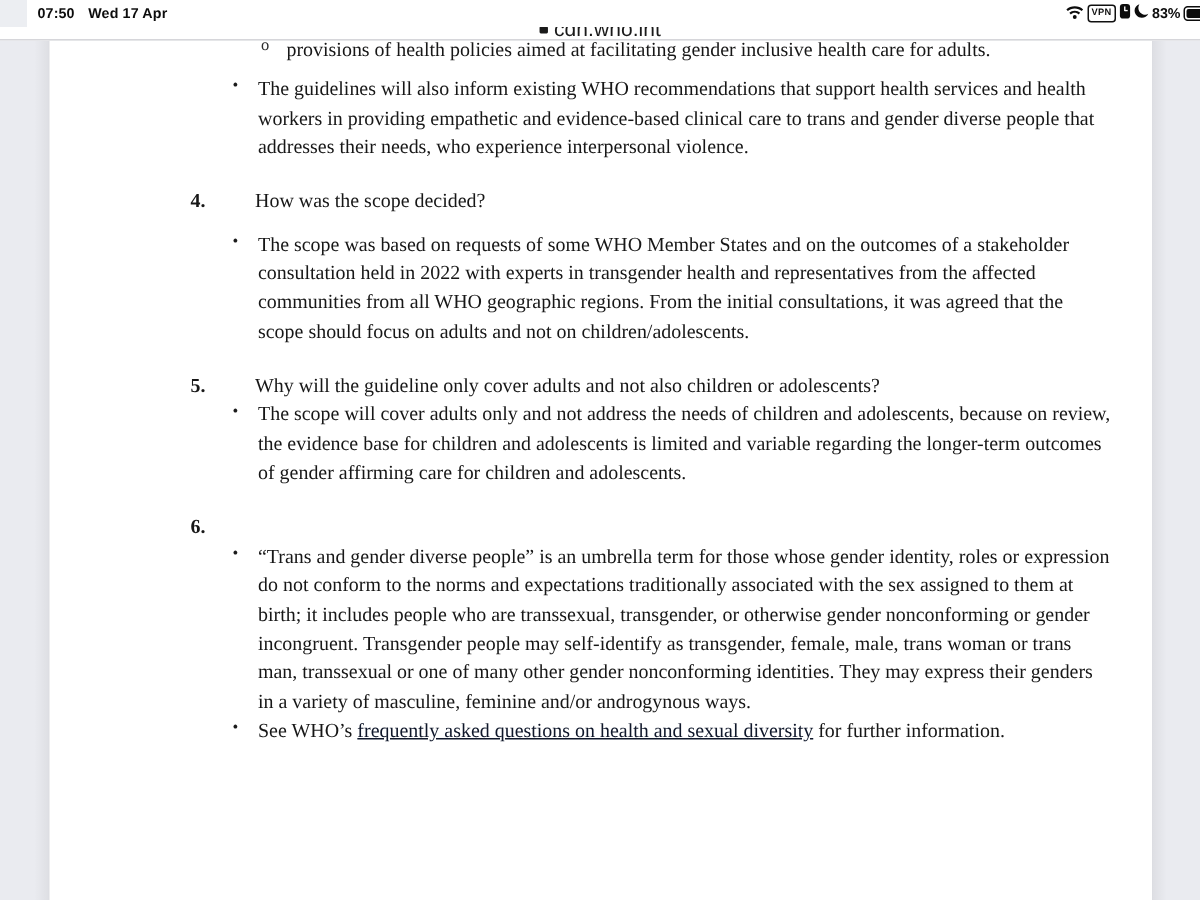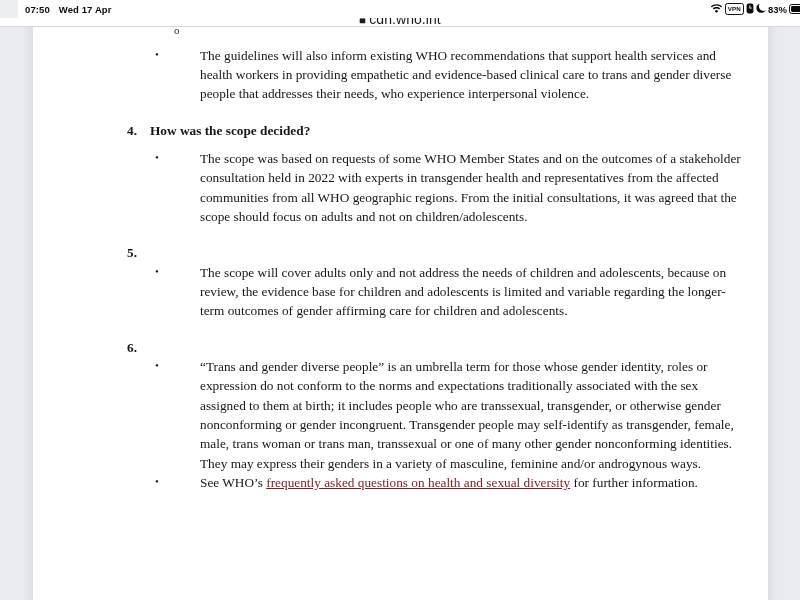--- a/index.html
+++ b/index.html
@@ -168,41 +168,42 @@
   }
   .sub-row .txt { flex: 1 1 auto; }
 
   .bullet-row .marker {
     width: 17px;
     margin-left: 83px;
     font-size: 11px;
     line-height: 1.5;
     color: #1b1b1b;
   }
-  .bullet-row .txt { flex: 1 1 auto; margin-left: 28px; }
+  .bullet-row .txt { flex: 1 1 auto; }
 
   .num-row {
     margin-top: 17px;
   }
   .num-row .marker {
     width: 23px;
     margin-left: 55px;
     font-weight: bold;
     font-size: 13.3px;
   }
   .num-row .txt {
     flex: 1 1 auto;
-    font-weight: bold;
+    font-weight: normal;
+    margin-left: 20px;
   }
 
   .gap-sm { height: 9px; }
   .gap-xs { height: 3px; }
 
   .doclink {
-    color: #7f1d1d;
+    color: #0f172a;
     text-decoration: underline;
   }
 
   
   .edge-l, .edge-r {
     position: absolute;
     top: 0;
     width: 10px;
     height: 573px;
     pointer-events: none;
@@ -280,20 +281,21 @@
   <div class="gutter-l"></div>
   <div class="gutter-r"></div>
   <div class="edge-l"></div>
   <div class="edge-r"></div>
 
   <div class="page">
     <div class="page-inner doc">
 
       <div class="row sub-row clip-row">
         <span class="marker">o</span>
+        <span class="txt">provisions of health policies aimed at facilitating gender inclusive health care for adults.</span>
       </div>
 
       <div class="gap-xs"></div>
 
       <div class="row bullet-row">
         <span class="marker">•</span>
         <span class="txt">The guidelines will also inform existing WHO recommendations that support health services and health workers in providing empathetic and evidence-based clinical care to trans and gender diverse people that addresses their needs, who experience interpersonal violence.</span>
       </div>
 
       <div class="row num-row">
@@ -301,20 +303,21 @@
         <span class="txt">How was the scope decided?</span>
       </div>
       <div class="gap-sm"></div>
       <div class="row bullet-row">
         <span class="marker">•</span>
         <span class="txt">The scope was based on requests of some WHO Member States and on the outcomes of a stakeholder consultation held in 2022 with experts in transgender health and representatives from the affected communities from all WHO geographic regions.  From the initial consultations, it was agreed that the scope should focus on adults and not on children/adolescents.</span>
       </div>
 
       <div class="row num-row">
         <span class="marker">5.</span>
+        <span class="txt">Why will the guideline only cover adults and not also children or adolescents?</span>
       </div>
       <div class="row bullet-row">
         <span class="marker">•</span>
         <span class="txt">The scope will cover adults only and not address the needs of children and adolescents, because on review, the evidence base for children and adolescents is limited and variable regarding the longer-term outcomes of gender affirming care for children and adolescents.</span>
       </div>
 
       <div class="row num-row">
         <span class="marker">6.</span>
       </div>
       <div class="row bullet-row">

